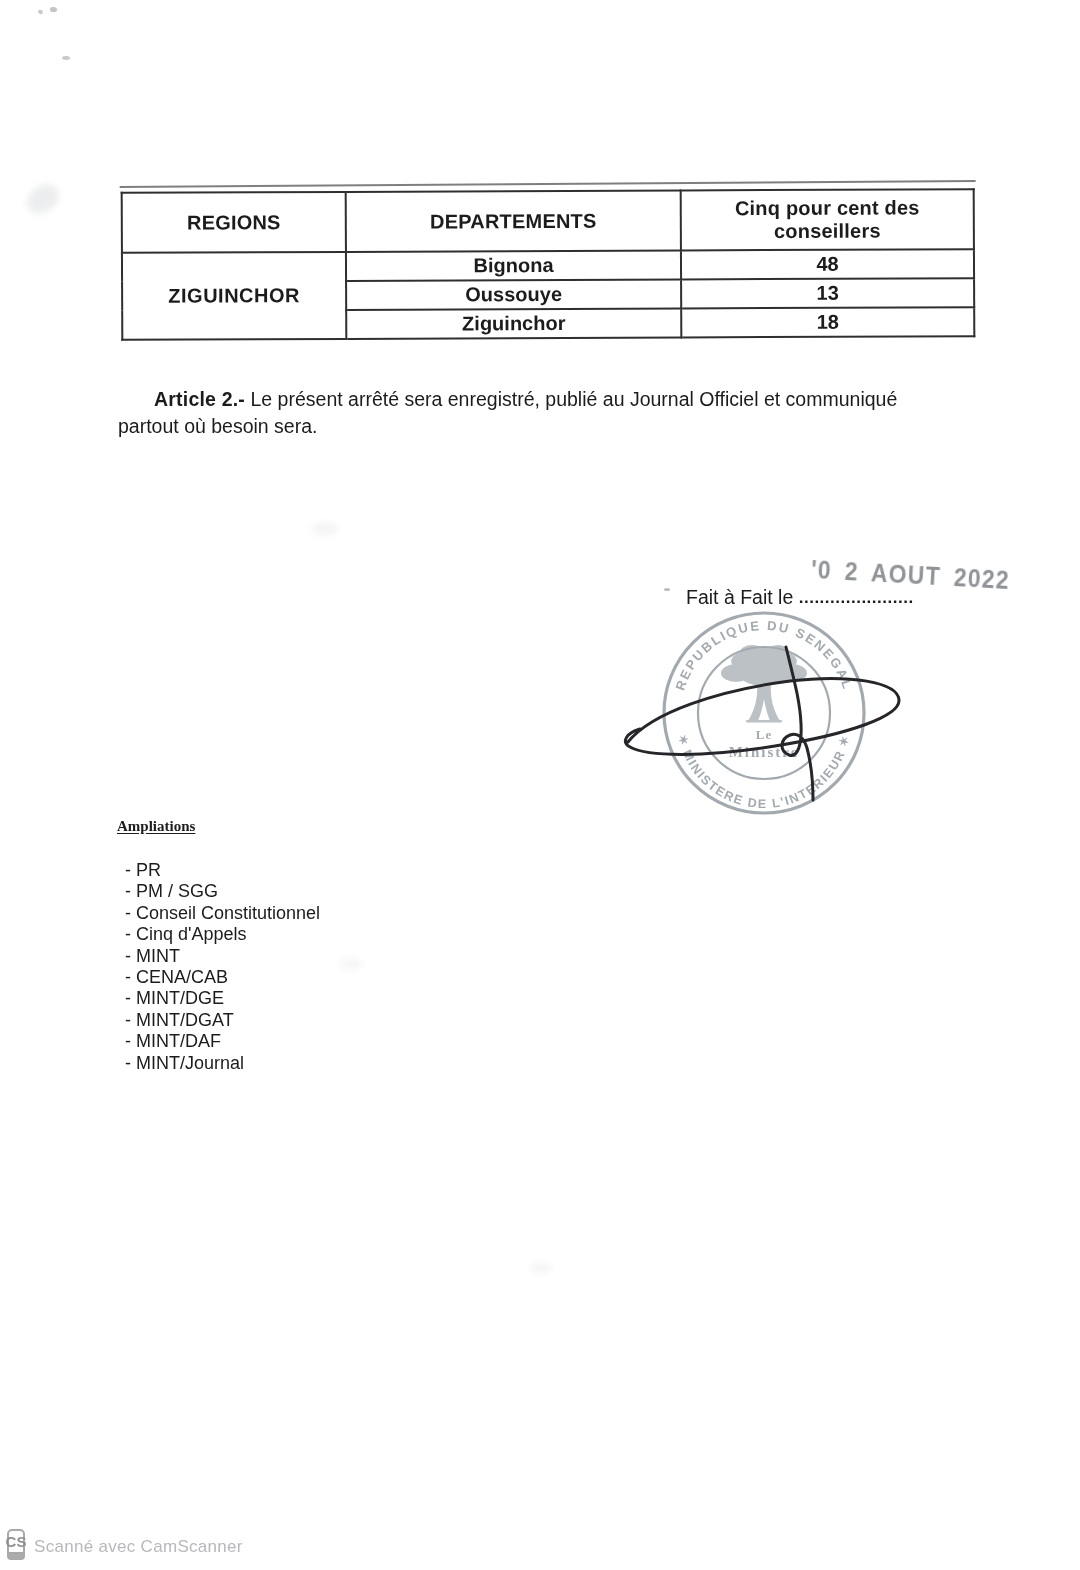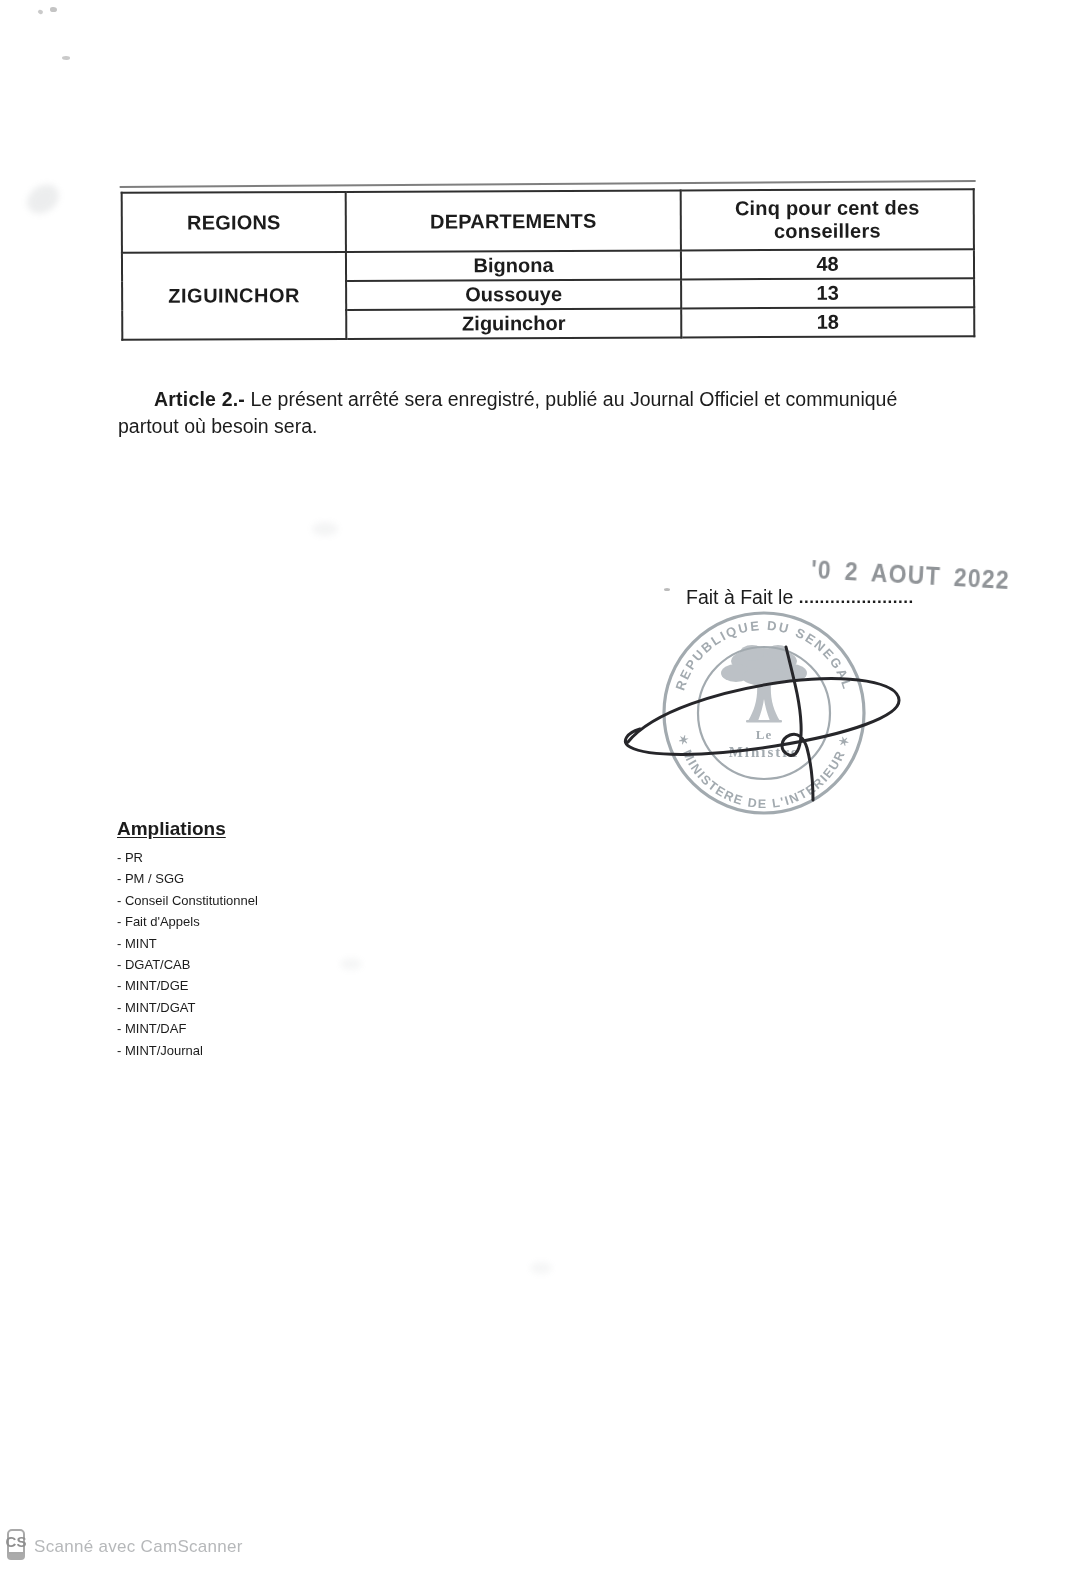--- a/index.html
+++ b/index.html
@@ -51,23 +51,23 @@
   .seal-ministre{fill:var(--seal); font-family:"Liberation Serif",serif; font-size:15px; font-weight:bold; text-anchor:middle; letter-spacing:2px;}
 
   
   .signature{position:absolute; left:600px; top:628px; width:320px; height:182px; z-index:4;}
   .signature path{stroke:#26262a; stroke-width:3; fill:none; stroke-linecap:round;}
 
   .signatory{position:absolute; left:568px; top:774px; font-size:22px; color:#222; letter-spacing:.2px; z-index:3;}
 
   
   .ampliations{position:absolute; left:117px; top:818px;}
-  .amp-title{font-size:19px; font-weight:bold; text-decoration:underline; text-underline-offset:2px; margin-bottom:7px;}
+  .amp-title{font-size:15px; font-weight:bold; text-decoration:underline; text-underline-offset:2px; margin-bottom:25px;font-family:Liberation Serif, serif;}
   .ampliations ul{list-style:none;}
-  .ampliations li{font-size:13px; line-height:21.4px; white-space:pre;}
+  .ampliations li{font-size:18px; line-height:21.4px; white-space:pre;margin-left:8px;}
 
   
   .footer{position:absolute; left:0; top:1526px; width:1080px; height:44px; background:#fff;}
   .cs-icon{position:absolute; left:7px; top:3px; width:18px;}
   .cs-box{height:25px; border:2.5px solid #a9a9a9; border-radius:5px 5px 2px 2px; background:#fff;
           display:flex; align-items:center; justify-content:center; position:relative; z-index:2;
           font-size:15px; font-weight:bold; color:#8f8f8f; letter-spacing:0;}
   .cs-tab{height:8px; margin-top:-2px; background:#ababab; border-radius:0 0 4px 4px;}
   .footer-text{position:absolute; left:34px; top:11px; font-size:17px; color:var(--footer); letter-spacing:.3px;}
 </style>
@@ -165,25 +165,25 @@
   <div class="ampliations">
     <div class="amp-title">Ampliations</div>
     <ul>
 
         <li>- PR</li>
 
         <li>- PM / SGG</li>
 
         <li>- Conseil Constitutionnel</li>
 
-        <li>- Fait d'Appels</li>
+        <li>- Cinq d'Appels</li>
 
         <li>- MINT</li>
 
-        <li>- DGAT/CAB</li>
+        <li>- CENA/CAB</li>
 
         <li>- MINT/DGE</li>
 
         <li>- MINT/DGAT</li>
 
         <li>- MINT/DAF</li>
 
         <li>- MINT/Journal</li>
       </ul>
   </div>

